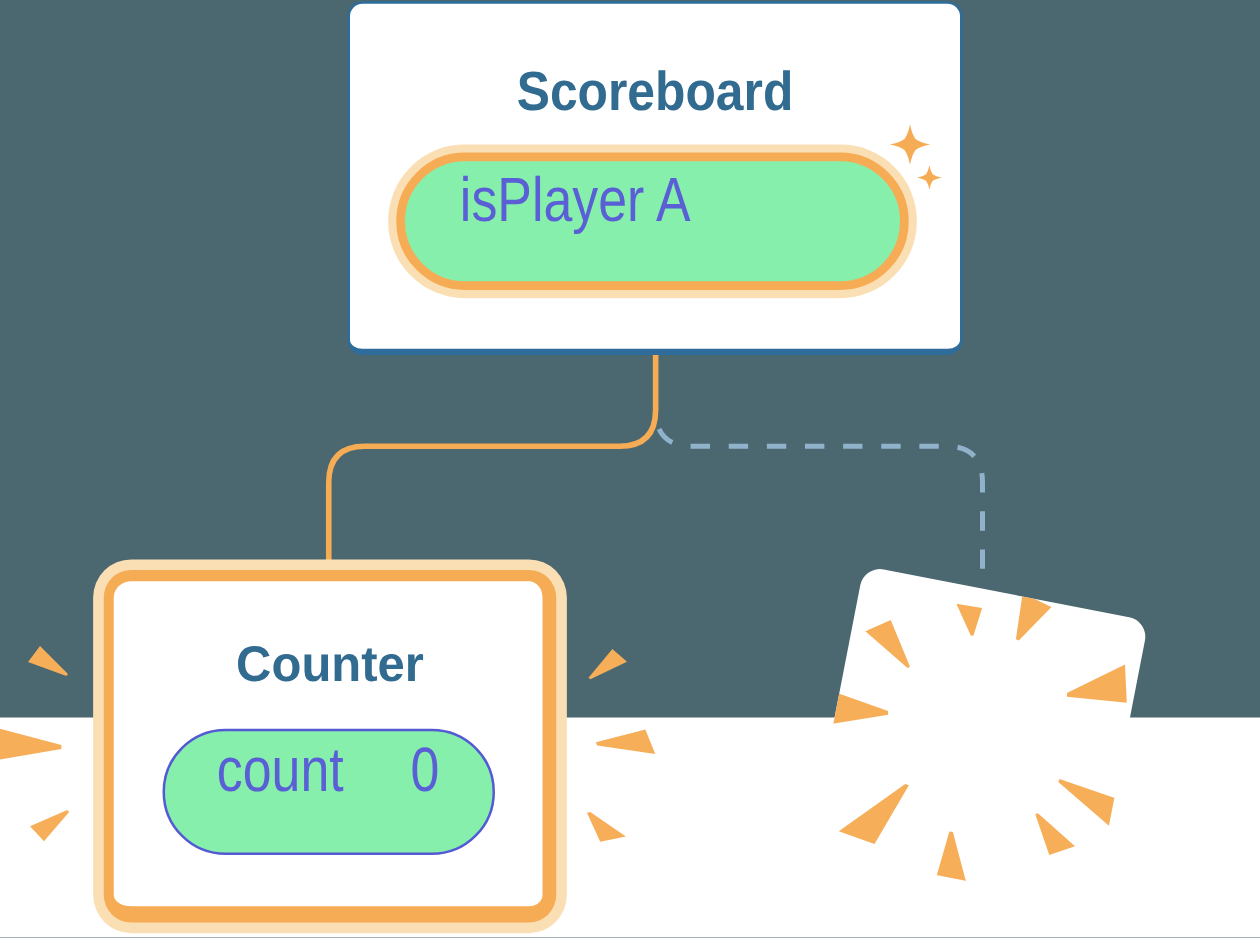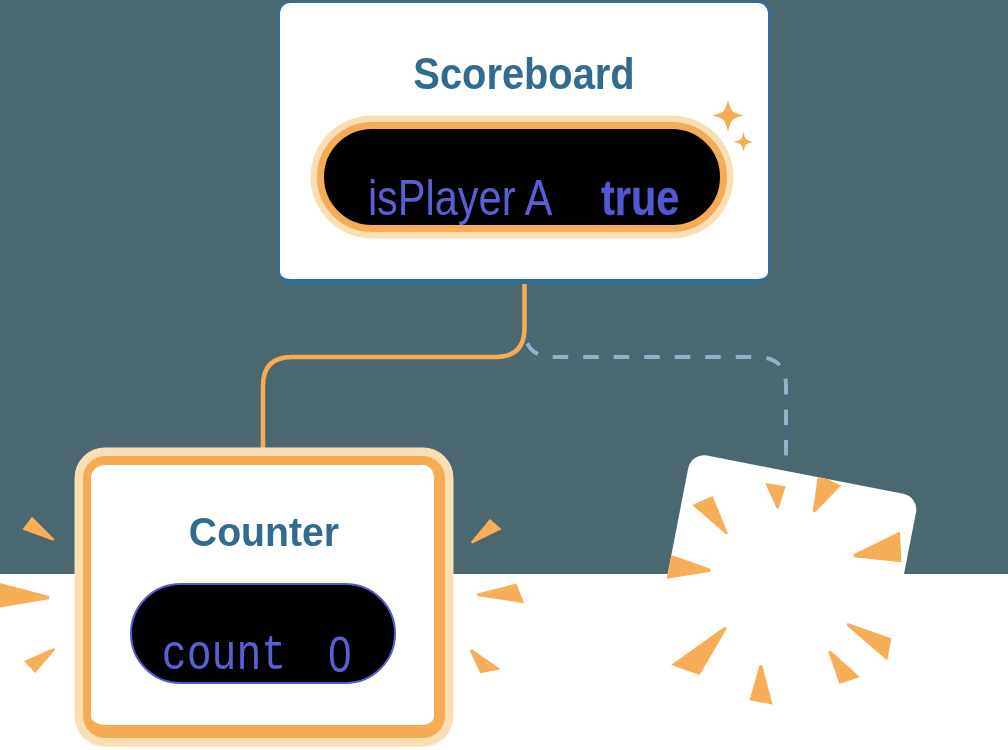--- a/index.html
+++ b/index.html
@@ -5,27 +5,27 @@
   html,body{margin:0;padding:0;}
   body{width:1008px;height:750px;overflow:hidden;font-family:"Liberation Sans",sans-serif;}
   .stage{position:absolute;left:0;top:0;width:1008px;height:574px;background:#4B6770;}
   svg.layer{position:absolute;left:0;top:0;width:1008px;height:750px;}
   .card{position:absolute;background:#fff;box-sizing:border-box;}
   .card.scoreboard{left:278px;top:1px;width:492px;height:283px;border:2.5px solid #2E6D9B;border-bottom-width:5px;border-radius:12px;}
   .card.counter{left:83px;top:456px;width:362px;height:282px;border-style:solid;border-color:#F6AC54;border-width:9px 11px 13px 8px;border-radius:22px;box-shadow:0 0 0 8.5px #FBDFB4;}
   .title{position:absolute;text-align:center;font-weight:bold;color:#316B90;white-space:nowrap;}
   .title.sb{left:278px;width:492px;top:51.5px;font-size:44px;line-height:44px;transform:scaleX(0.905);}
   .title.ct{left:83px;width:362px;top:512px;font-size:40px;line-height:40px;transform:scaleX(0.98);}
-  .pill{position:absolute;background:#000000;box-sizing:border-box;display:flex;align-items:flex-end;overflow:hidden;}
+  .pill{position:absolute;background:#86efac;box-sizing:border-box;display:flex;align-items:flex-start;overflow:hidden;}
   .pill.prop{left:317px;top:122px;width:410px;height:110px;border:7px solid #F6AC54;border-radius:55px;box-shadow:0 0 0 6.5px #FBDFB4;}
   .pill.state{left:130px;top:583px;width:266px;height:101px;border:2.5px solid #5459D4;border-radius:50.5px;}
   .cell{display:flex;align-items:center;justify-content:center;box-sizing:border-box;}
   .pill.prop .cell.key{width:252px;padding-left:20px;}
   .pill.prop .cell.val{flex:1;padding-right:18px;}
-  .pill.state .cell.key{width:171px;padding-left:14px;font-family:Liberation Mono, monospace;}
+  .pill.state .cell.key{width:171px;padding-left:14px;}
   .pill.state .cell.val{flex:1;padding-right:20px;}
   .divider{width:2.5px;}
   .pill.prop .divider{background:#F6AC54;}
   .pill.state .divider{background:#5459D4;}
   .ptext{font-size:50px;color:#5B5FD6;transform:scaleX(0.83) translateY(2px);white-space:nowrap;}
   .ptext.bold{font-weight:bold;-webkit-text-stroke:0.3px #5357D2;color:#5357D2;}
 </style>
 </head>
 <body>
 
@@ -69,23 +69,20 @@
     </g>
   </svg>
 
   <div class="card scoreboard"></div>
   <div class="title sb">Scoreboard</div>
   <div class="pill prop">
     <div class="cell key">
       <span class="ptext">isPlayer A</span>
     </div>
     <div class="divider"></div>
-    <div class="cell val">
-      <span class="ptext bold">true</span>
-    </div>
   </div>
 
   <div class="card counter"></div>
   <div class="title ct">Counter</div>
   <div class="pill state">
     <div class="cell key">
       <span class="ptext">count</span>
     </div>
     <div class="divider"></div>
     <div class="cell val">

